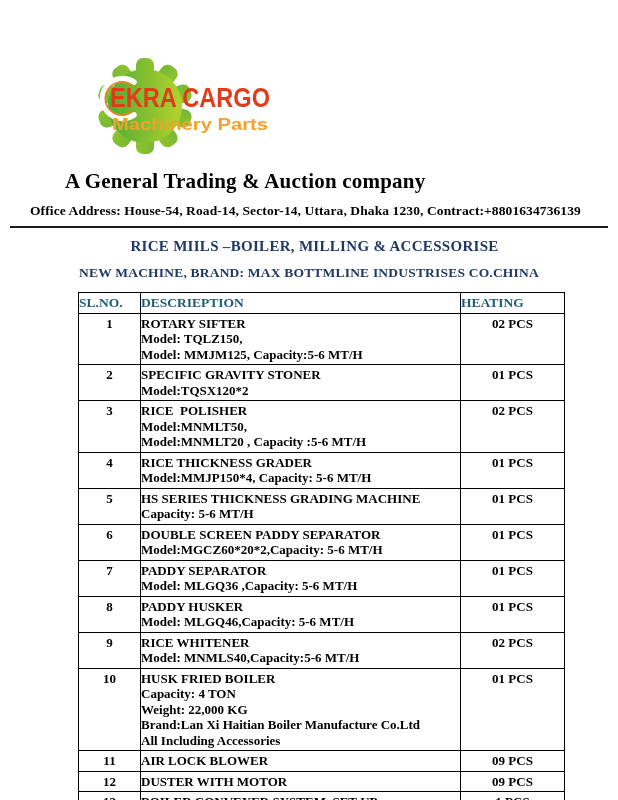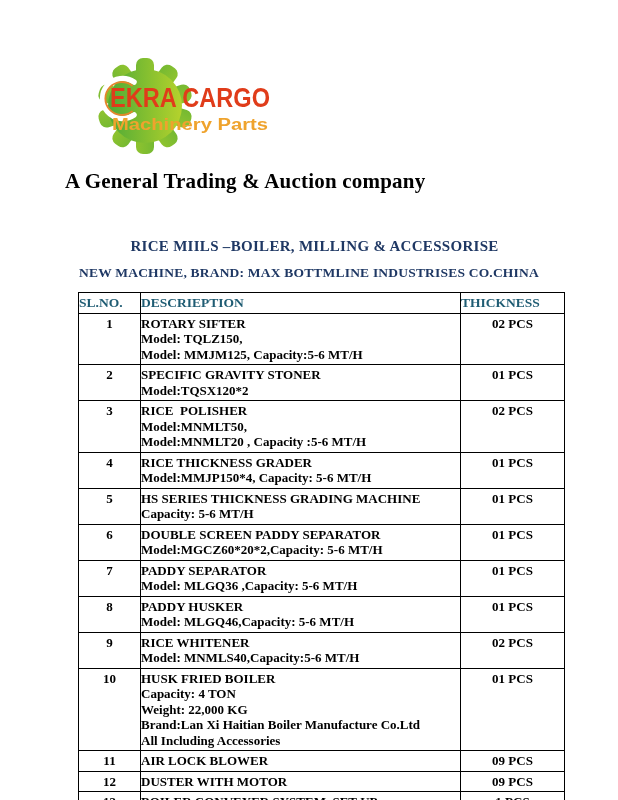--- a/index.html
+++ b/index.html
@@ -97,35 +97,38 @@
         <path d="M 52 33.1 A 20 20 0 1 0 52 65.9" stroke="#ffffff" stroke-width="5.5"></path>
         <path d="M 50 36.5 A 16.5 16.5 0 1 0 50 62.5" style="stroke:var(--ring-orange,#e5862c)" stroke-width="1.8"></path>
       </g>
     </g>
     <text x="28" y="58" textLength="160" lengthAdjust="spacingAndGlyphs" style="fill:var(--brand-red,#e03c1a);font-family:'Liberation Sans',sans-serif;font-weight:bold;font-size:27px;">EKRA CARGO</text>
     <text x="30" y="81" textLength="156" lengthAdjust="spacingAndGlyphs" style="fill:var(--tagline-orange,#efa32d);font-family:'Liberation Sans',sans-serif;font-weight:bold;font-size:16px;">Machinery Parts</text>
   </svg>
 
   <div class="company-type">A General Trading &amp; Auction company</div>
 
+  <div class="address-bar">
+    <span class="address-text">Office Address: House-54, Road-14, Sector-14, Uttara, Dhaka 1230, Contract:+8801634736139</span>
+  </div>
 
   <div class="section-title-1">RICE MIILS –BOILER, MILLING &amp; ACCESSORISE</div>
   <div class="section-title-2">NEW MACHINE, BRAND: MAX BOTTMLINE INDUSTRISES CO.CHINA</div>
 
   <table class="products">
     <colgroup>
         <col class="c-sl">
         <col class="c-desc">
         <col class="c-qty">
       </colgroup>
     <thead>
       <tr>
         <th class="h-sl">SL.NO.</th>
         <th class="h-desc">DESCRIEPTION</th>
-        <th class="h-qty">THICKNESS</th>
+        <th class="h-qty">HEATING</th>
       </tr>
     </thead>
     <tbody>
         <tr>
       <td class="sl">1</td>
       <td class="desc">
             <div>ROTARY SIFTER</div>
             <div>Model: TQLZ150,</div>
             <div>Model: MMJM125, Capacity:5-6 MT/H</div>
           </td>

